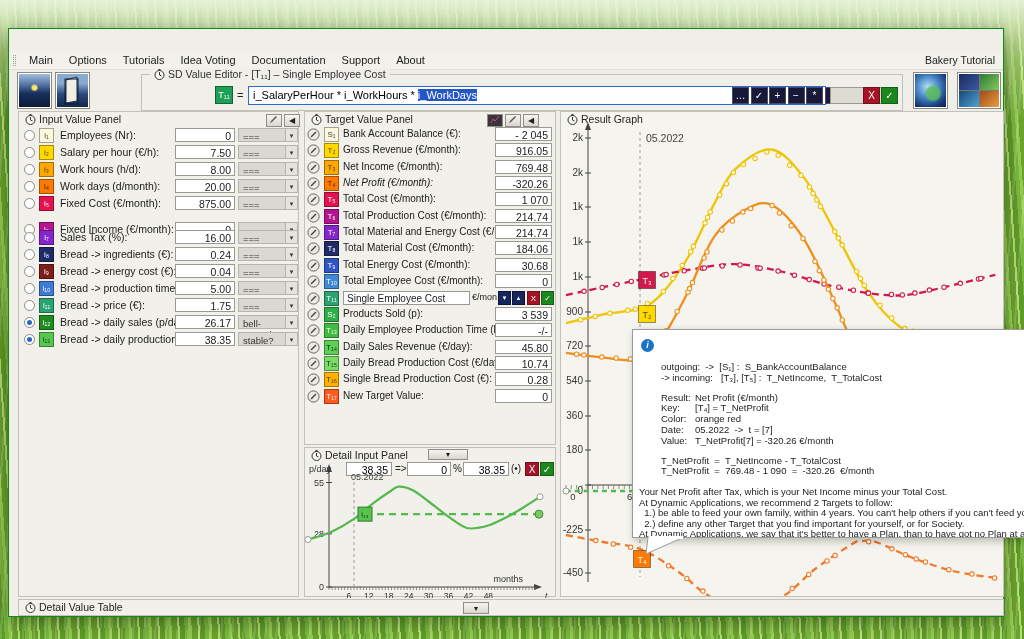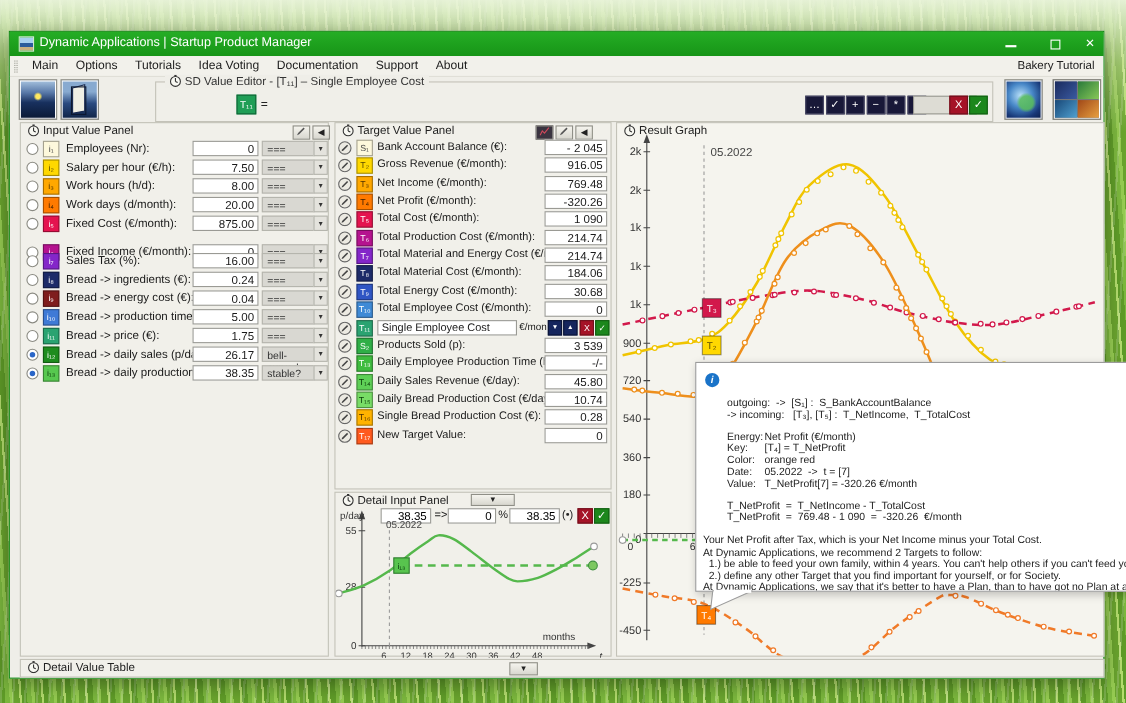--- a/index.html
+++ b/index.html
@@ -98,31 +98,20 @@
   .tt-pair-val { position:absolute; left:62px; font-size:9.5px; color:#222; white-space:pre; }
   .tt-desc { position:absolute; left:6px; font-size:9.5px; color:#222; white-space:pre; }
   svg text { font-family:"Liberation Sans", sans-serif; }
 </style>
 </head>
 <body>
 
 <div id="app">
   <div id="win" class="abs">
 
-    <div id="titlebar" class="abs">
-      <div id="app-icon" class="abs"></div>
-      <div id="title-text" class="abs">Dynamic Applications | Startup Product Manager</div>
-      <div id="btn-min" class="winbtn abs">
-          <i></i>
-        </div>
-      <div id="btn-max" class="winbtn abs">
-          <i></i>
-        </div>
-      <div id="btn-close" class="winbtn abs">×</div>
-    </div>
 
     <div id="menubar" class="abs">
       <div id="menugrip" class="abs"></div>
       <span class="menu-items" style="margin-left:12px;"><span class="menu-item">Main</span><span class="menu-item">Options</span><span class="menu-item">Tutorials</span><span class="menu-item">Idea Voting</span><span class="menu-item">Documentation</span><span class="menu-item">Support</span><span class="menu-item">About</span></span>
       <div id="menu-right" class="abs">Bakery Tutorial</div>
     </div>
 
     <div id="toolbar" class="abs">
       <div class="imgbtn abs" style="left:8px; background:radial-gradient(circle at 50% 42%, #ffe860 0 2px, rgba(255,232,96,0) 4px), linear-gradient(180deg,#a8c4e0 0%,#5878a8 32%,#18305e 58%,#0a1834 100%);"></div>
       <div class="imgbtn abs" style="left:46px; background:linear-gradient(180deg,#88aad0 0 30%,#2a4a80 60%,#102446 100%);">
@@ -134,20 +123,21 @@
 
       <div id="editor-box" class="groupbox abs">
         <div class="gb-title"><svg class="clock" width="11" height="11">
               <circle cx="5.5" cy="6" r="4.5" fill="#f8f8f2" stroke="#333"></circle>
               <path d="M5.5 6 L5.5 3 M5.5 6 L7.5 7" stroke="#333" fill="none"></path>
               <rect x="4.5" y="0" width="2" height="1.5" fill="#333"></rect>
             </svg><span>SD Value Editor - [T₁₁]  –  Single Employee Cost</span></div>
         <div id="sel-target" class="abs"><span>Target Value</span><span class="arr">▾</span></div>
         <div id="chip-t11" class="abs">T₁₁</div>
         <div id="eq" class="abs">=</div>
+        <div id="formula" class="abs"><span>i_SalaryPerHour * i_WorkHours * </span><span class="sel">i_WorkDays</span></div>
         <span id="ops-holder"><div class="opbtn abs" style="left: 590px;">…</div><div class="opbtn abs" style="left: 608.5px;">✓</div><div class="opbtn abs" style="left: 627px;">+</div><div class="opbtn abs" style="left: 645.5px;">−</div><div class="opbtn abs" style="left: 664px;">*</div><div class="opbtn abs" style="left: 682.5px;">/</div></span>
         <div id="op-combo" class="abs">
             <span class="arr">▾</span>
           </div>
         <div id="ed-x" class="opbtn abs redbtn">X</div>
         <div id="ed-ok" class="opbtn abs greenbtn">✓</div>
       </div>
 
       <div id="btn-globe" class="imgbtn abs"></div>
       <div id="btn-tiles" class="imgbtn abs">
@@ -316,31 +306,31 @@
             <div class="chip" style="left: 19px; background: rgb(255, 168, 0); color: rgb(80, 50, 0);">T₃</div>
             <div class="rlabel" style="left: 38px; font-size: 10px;">Net Income (€/month):</div>
             <div class="vbox" style="left: 190px; width: 57px;">769.48</div>
           </div>
           <div class="trow" style="top: 64.05px;">
             <div class="editcirc"><svg width="13" height="13">
                 <circle cx="6.5" cy="6.5" r="5.6" fill="#eceae2" stroke="#666"></circle>
                 <path d="M3.5 9.5 L5 9 L9.5 4.5 L8.5 3.5 L4 8 Z" fill="#444"></path>
               </svg></div>
             <div class="chip" style="left: 19px; background: rgb(255, 122, 0); color: rgb(60, 30, 0);">T₄</div>
-            <div class="rlabel" style="left: 38px; font-size: 10px;">Net Profit (€/month):</div>
+            <div class="rlabel" style="left: 38px; font-size: 10px; font-style: italic;">Net Profit (€/month):</div>
             <div class="vbox" style="left: 190px; width: 57px;">-320.26</div>
           </div>
           <div class="trow" style="top: 80.4px;">
             <div class="editcirc"><svg width="13" height="13">
                 <circle cx="6.5" cy="6.5" r="5.6" fill="#eceae2" stroke="#666"></circle>
                 <path d="M3.5 9.5 L5 9 L9.5 4.5 L8.5 3.5 L4 8 Z" fill="#444"></path>
               </svg></div>
             <div class="chip" style="left: 19px; background: rgb(228, 19, 79); color: rgb(255, 255, 255);">T₅</div>
             <div class="rlabel" style="left: 38px; font-size: 10px;">Total Cost (€/month):</div>
-            <div class="vbox" style="left: 190px; width: 57px;">1 090</div>
+            <div class="vbox" style="left: 190px; width: 57px;">1 070</div>
           </div>
           <div class="trow" style="top: 96.75px;">
             <div class="editcirc"><svg width="13" height="13">
                 <circle cx="6.5" cy="6.5" r="5.6" fill="#eceae2" stroke="#666"></circle>
                 <path d="M3.5 9.5 L5 9 L9.5 4.5 L8.5 3.5 L4 8 Z" fill="#444"></path>
               </svg></div>
             <div class="chip" style="left: 19px; background: rgb(181, 19, 143); color: rgb(255, 255, 255);">T₆</div>
             <div class="rlabel" style="left: 38px; font-size: 10px;">Total Production Cost (€/month):</div>
             <div class="vbox" style="left: 190px; width: 57px;">214.74</div>
           </div>
@@ -869,21 +859,21 @@
           </svg><span>Detail Value Table</span></div>
       <div class="hbtn" style="left:444px; top:2px; width:26px; height:12px; font-size:7px; line-height:11px;">▼</div>
     </div>
   </div>
 
   <div id="tooltip" class="abs">
     <div id="tt-info">i</div>
     <div id="tt-body">
         <div class="tt-line" style="top: 32px;">outgoing:  -&gt;  [S₁] :  S_BankAccountBalance</div>
         <div class="tt-line" style="top: 42.8px;">-&gt; incoming:   [T₃], [T₅] :  T_NetIncome,  T_TotalCost</div>
-        <div class="tt-pair-label" style="top: 61.6px;">Energy:</div>
+        <div class="tt-pair-label" style="top: 61.6px;">Result:</div>
         <div class="tt-pair-val" style="top: 61.6px;">Net Profit (€/month)</div>
         <div class="tt-pair-label" style="top: 72.4px;">Key:</div>
         <div class="tt-pair-val" style="top: 72.4px;">[T₄] = T_NetProfit</div>
         <div class="tt-pair-label" style="top: 83.2px;">Color:</div>
         <div class="tt-pair-val" style="top: 83.2px;">orange red</div>
         <div class="tt-pair-label" style="top: 94px;">Date:</div>
         <div class="tt-pair-val" style="top: 94px;">05.2022  -&gt;  t = [7]</div>
         <div class="tt-pair-label" style="top: 104.8px;">Value:</div>
         <div class="tt-pair-val" style="top: 104.8px;">T_NetProfit[7] = -320.26 €/month</div>
         <div class="tt-line" style="top: 125.6px;">T_NetProfit  =  T_NetIncome - T_TotalCost</div>

